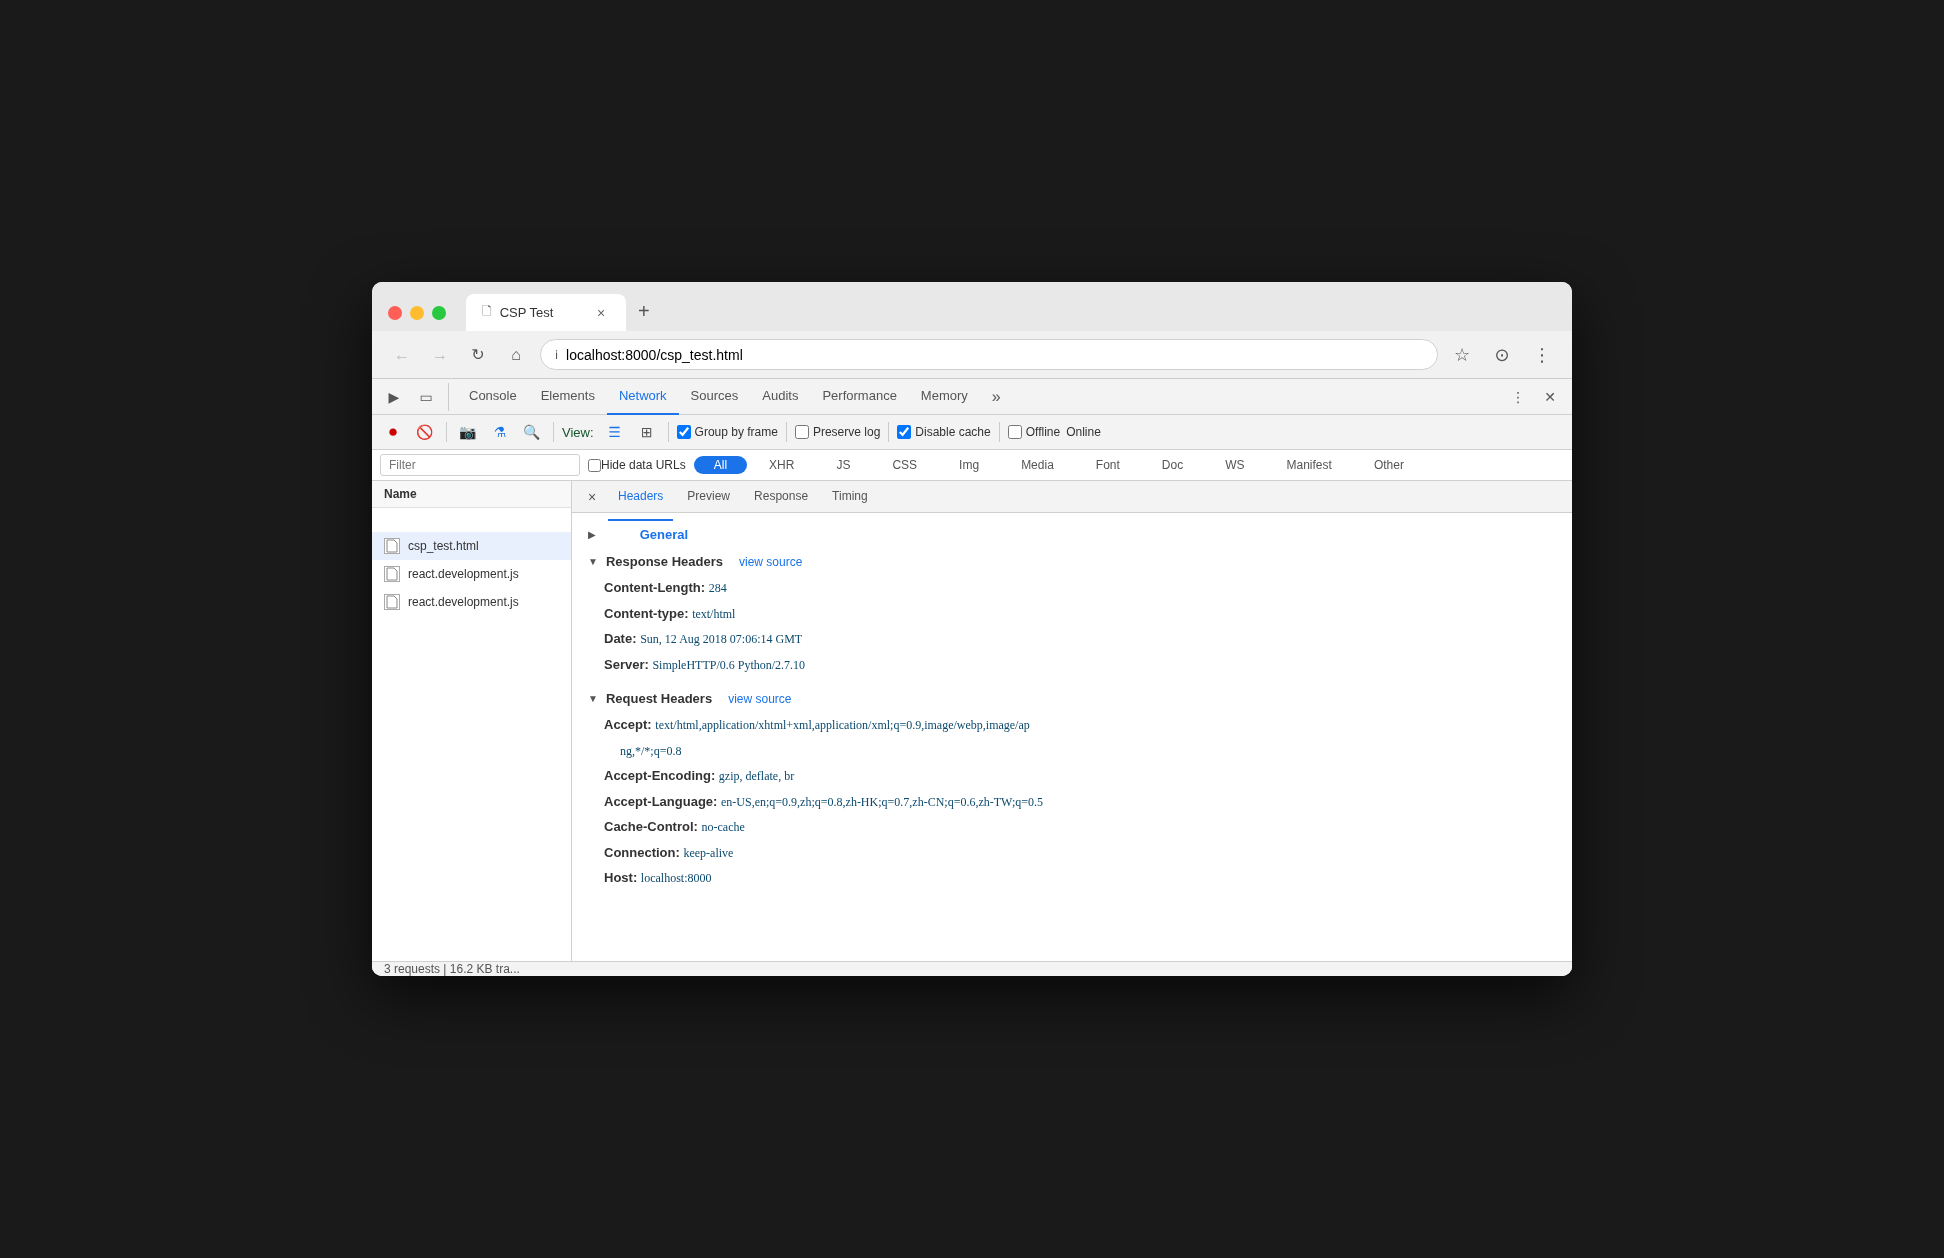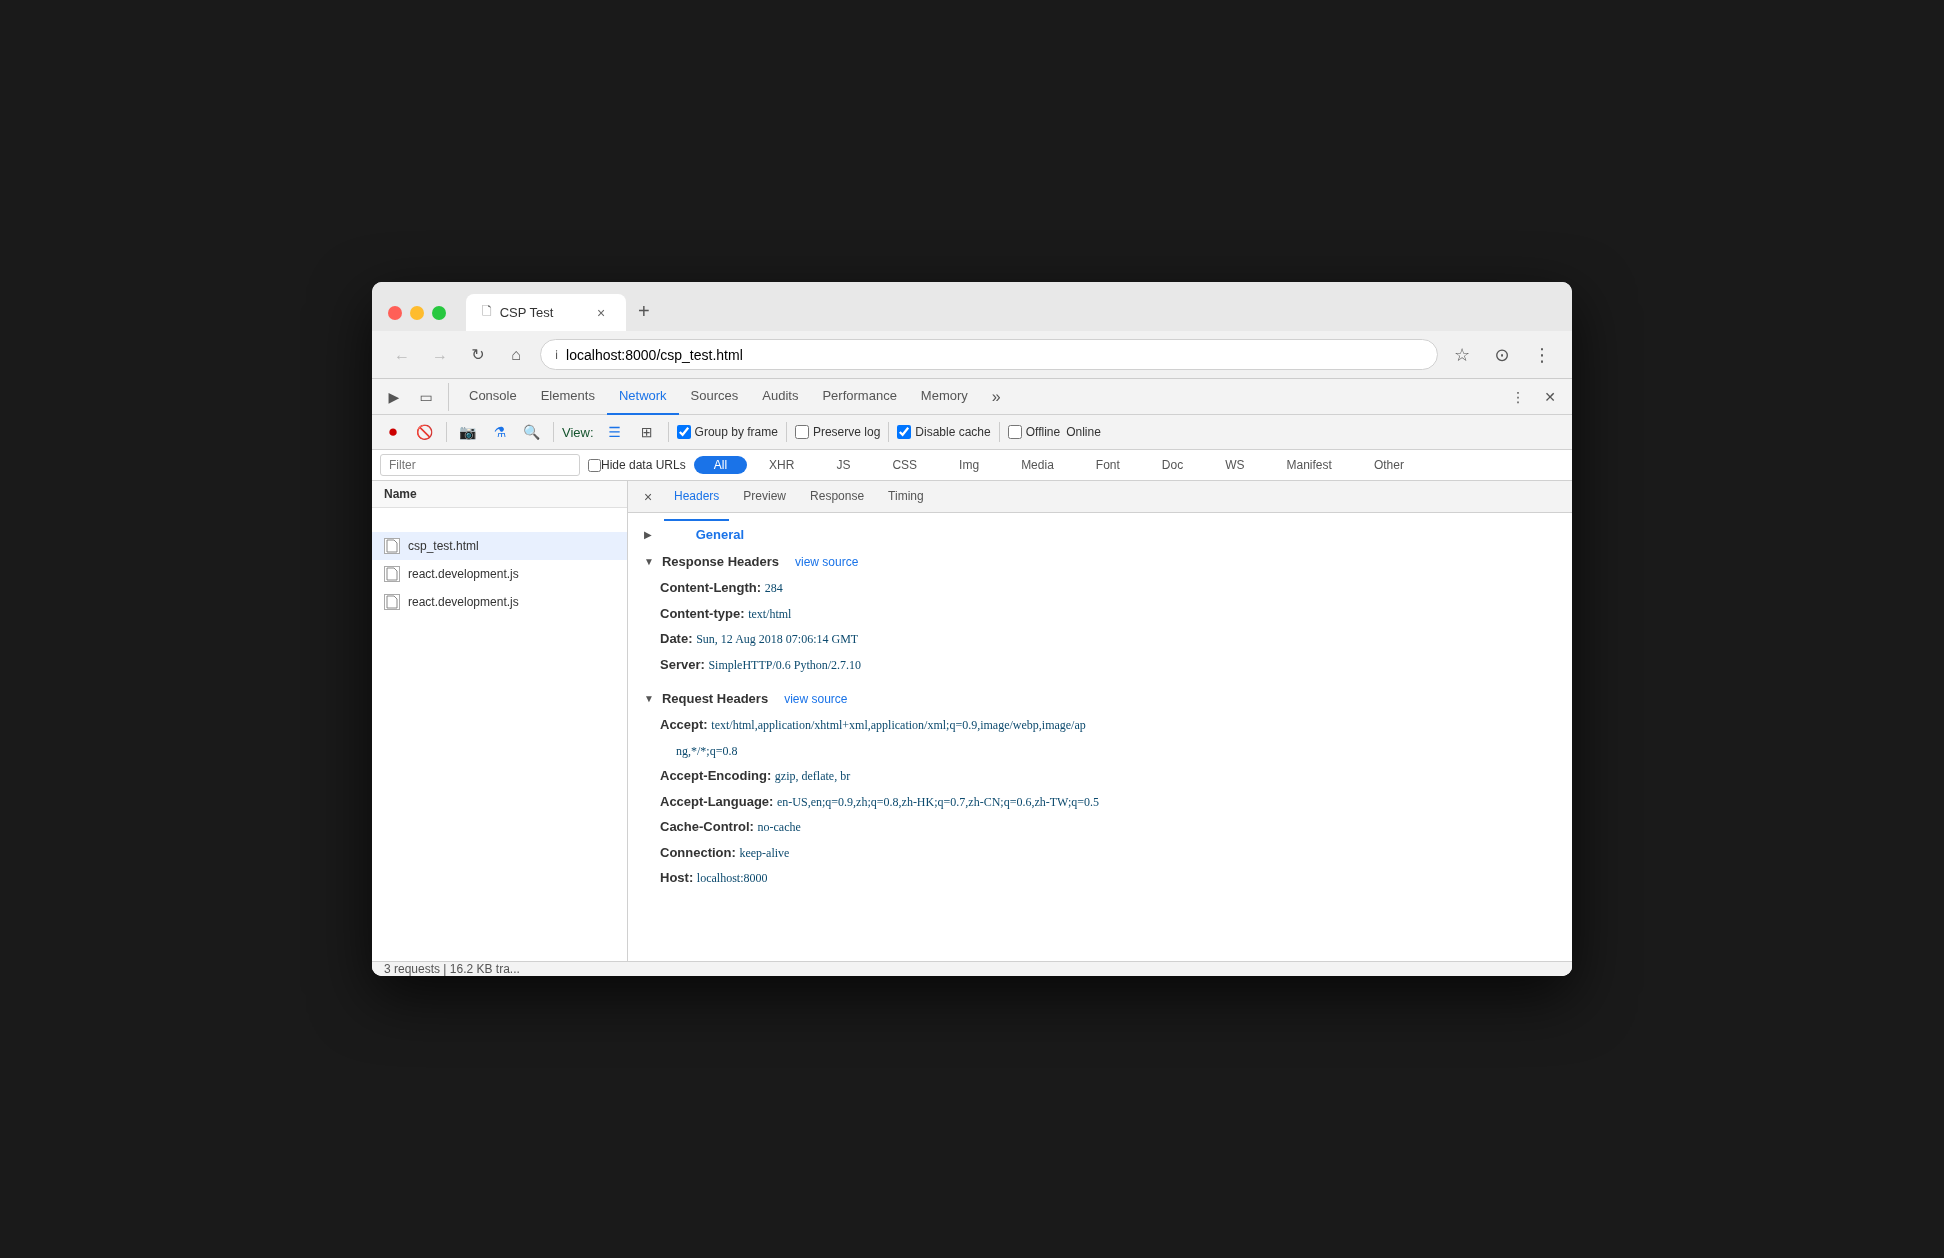--- a/index.html
+++ b/index.html
@@ -273,21 +273,21 @@
       font-size: 12px;
       color: #333;
     }
     
     .devtools-body {
       display: flex;
       height: 480px;
     }
     
     .file-list {
-      width: 256px;
+      width: 200px;
       border-right: 1px solid #d0d0d0;
       overflow-y: auto;
       background: #fff;
     }
     .file-list-header {
       padding: 6px 12px;
       font-size: 12px;
       font-weight: 600;
       color: #333;
       border-bottom: 1px solid #e0e0e0;

